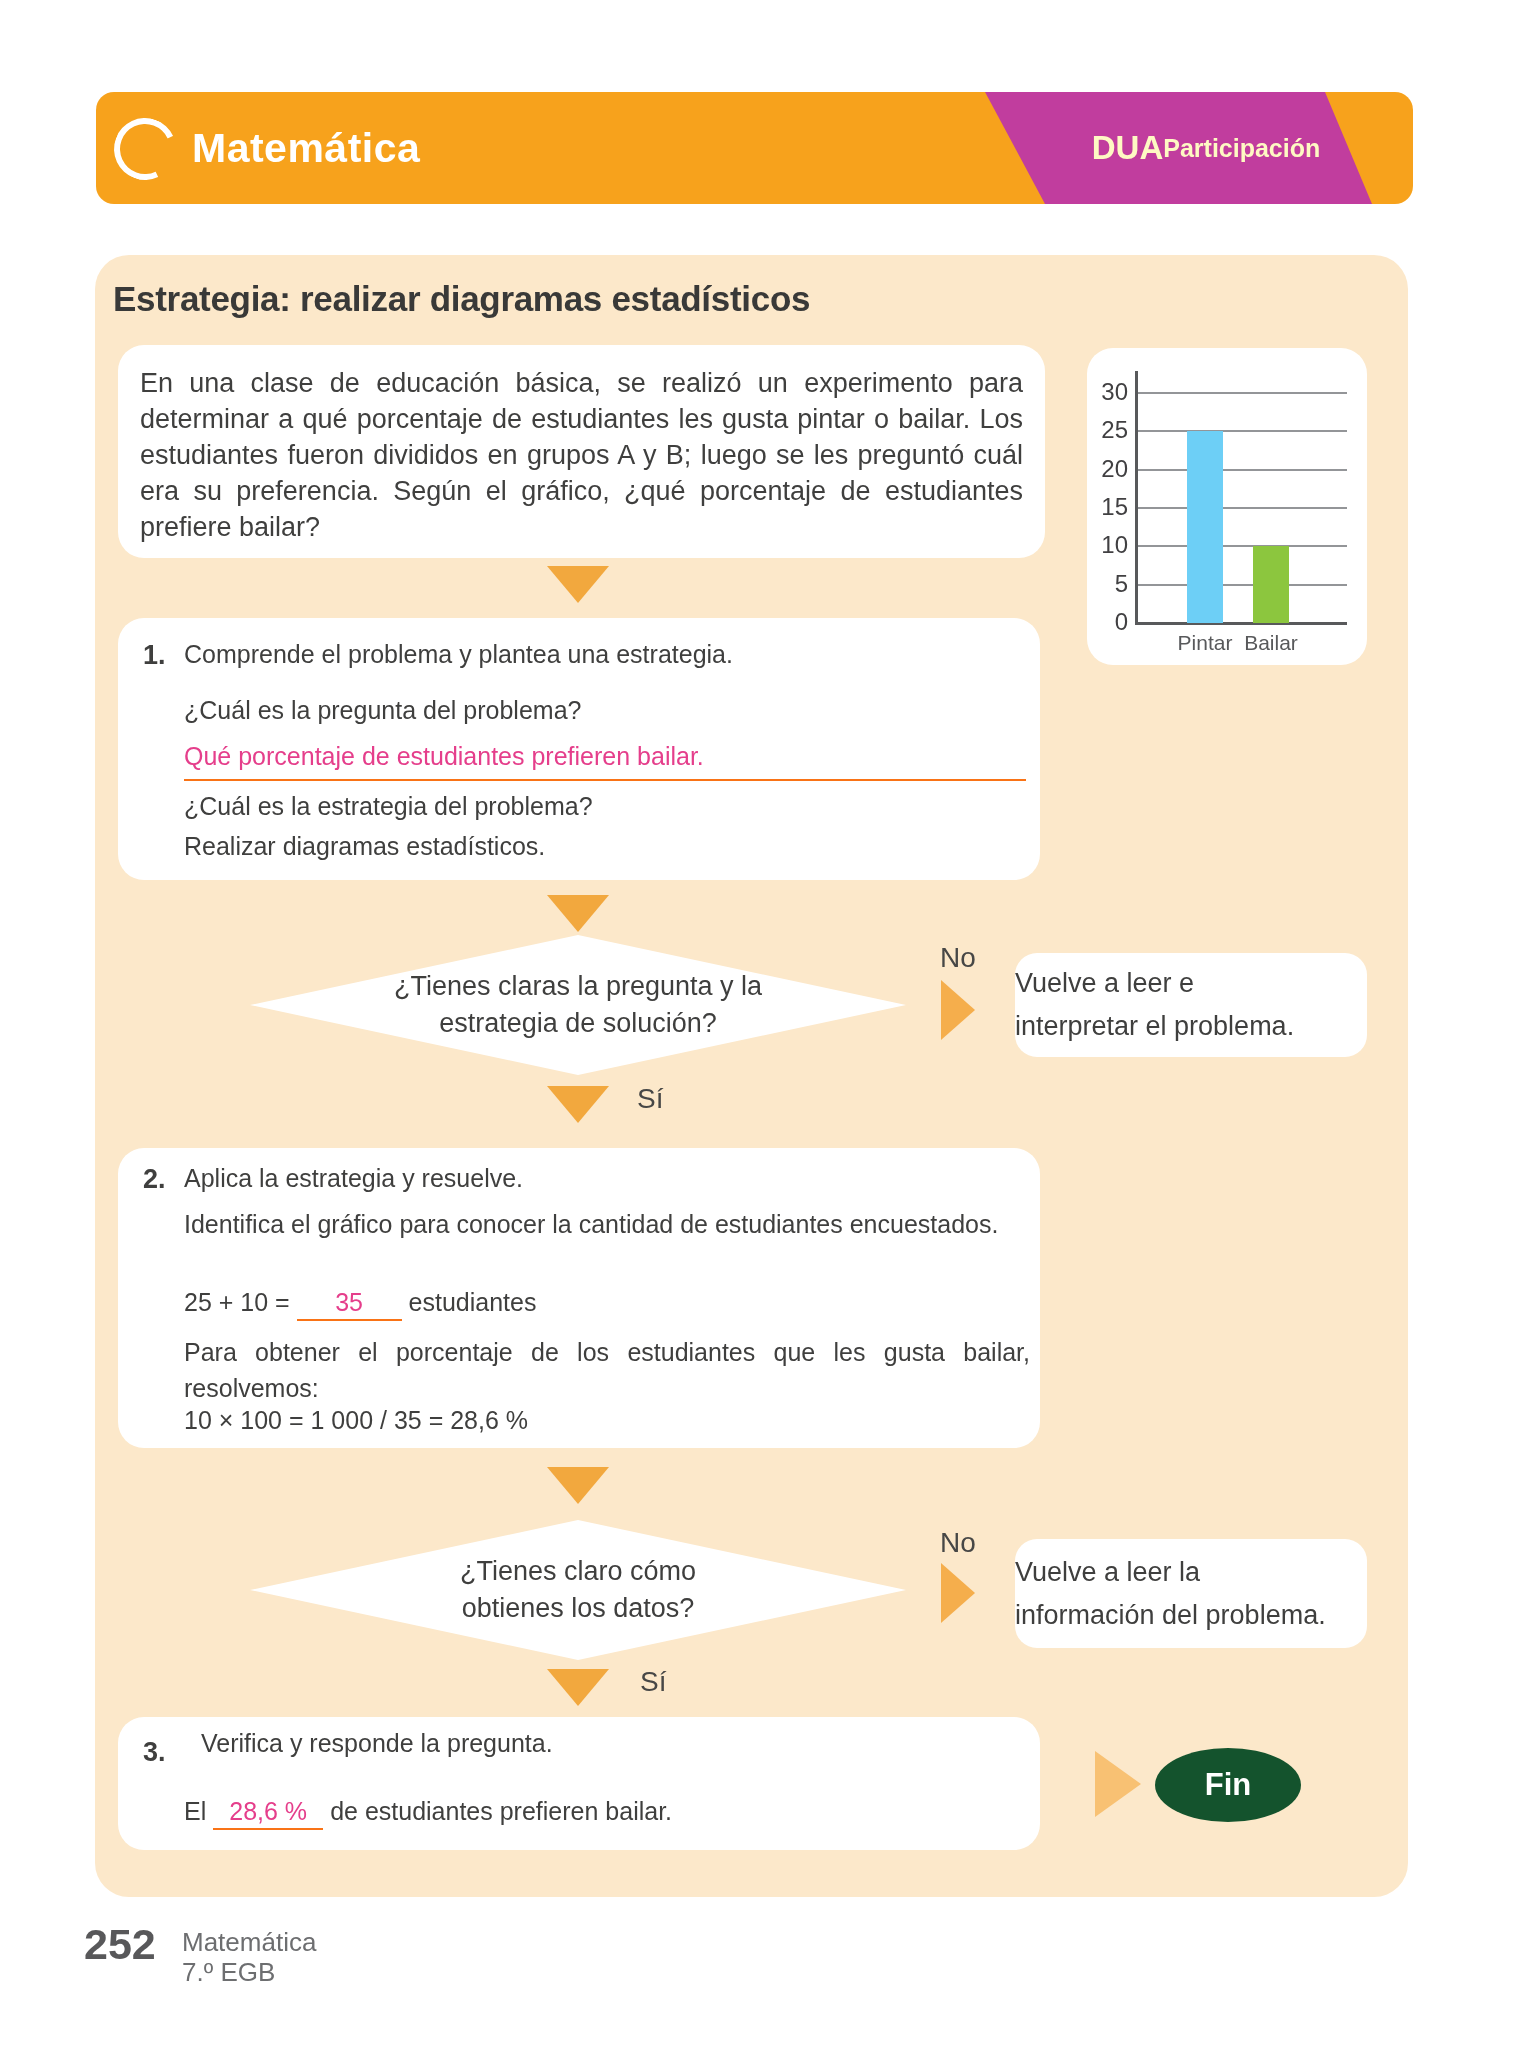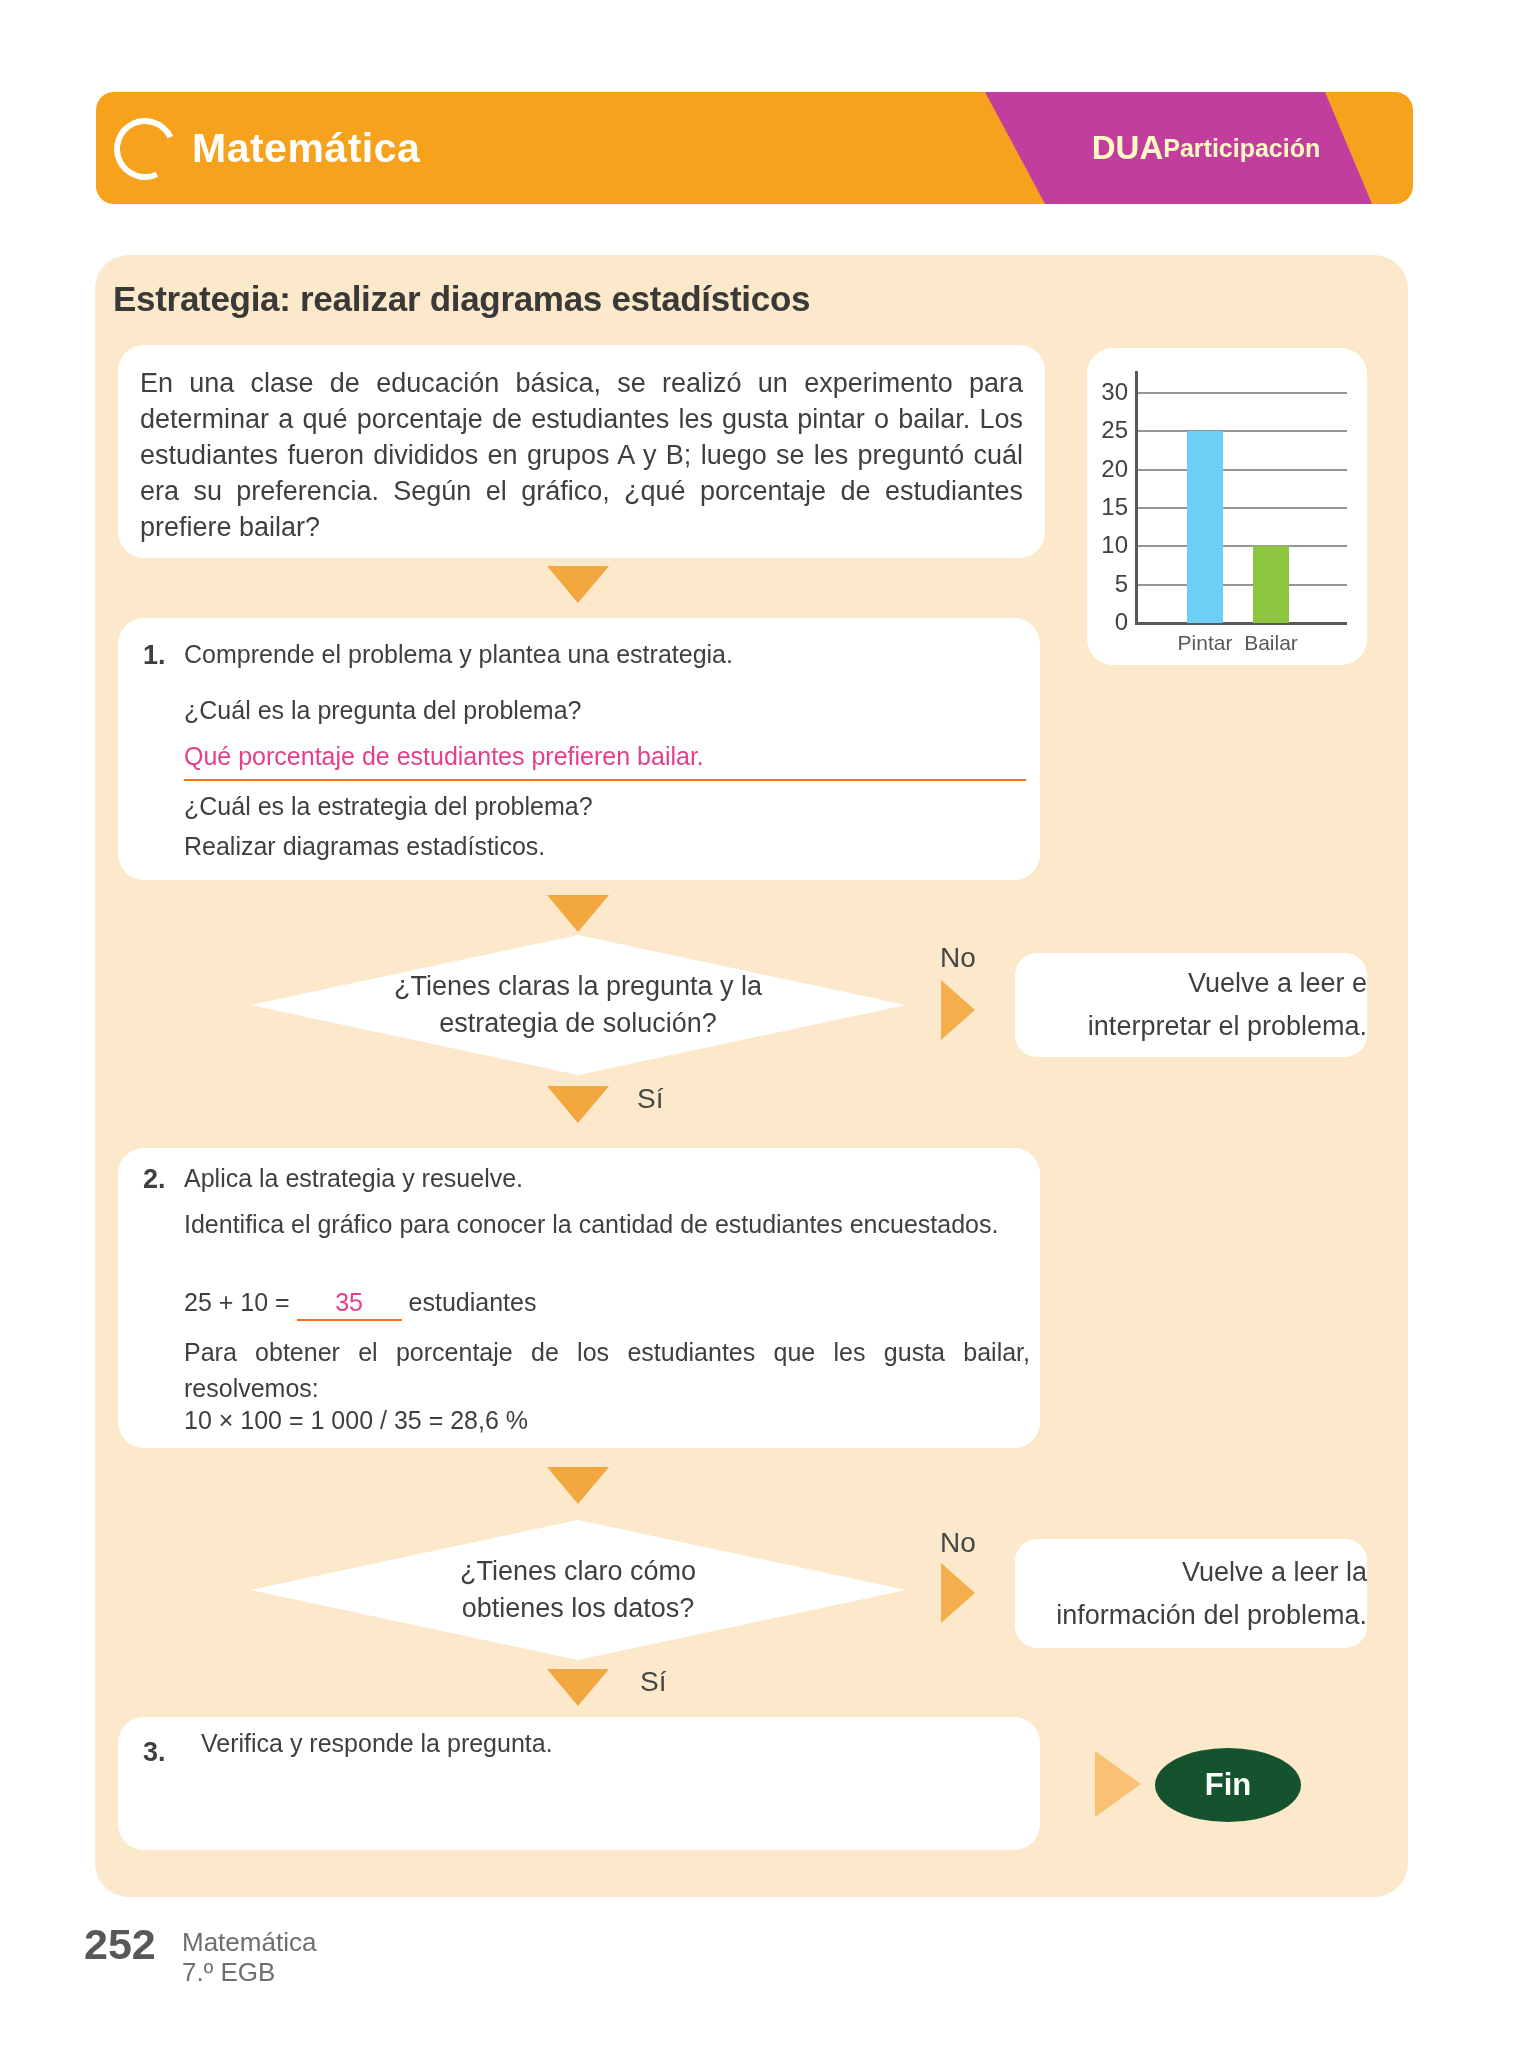--- a/index.html
+++ b/index.html
@@ -40,21 +40,21 @@
   .tri-down{position:absolute;width:0;height:0;border-left:31px solid transparent;
             border-right:31px solid transparent;border-top:37px solid #f2a83e;}
   .tri-right{position:absolute;width:0;height:0;border-top:30px solid transparent;
              border-bottom:30px solid transparent;border-left:34px solid #f5ae4c;}
   .diamond{position:absolute;width:656px;height:140px;background:#ffffff;
            clip-path:polygon(50% 0,100% 50%,50% 100%,0 50%);
            display:flex;flex-direction:column;justify-content:center;align-items:center;
            font-size:27px;line-height:37px;text-align:center;}
   .flow-label{position:absolute;font-size:28px;color:#474746;}
   .no-box{width:352px;display:flex;flex-direction:column;justify-content:center;
-          font-size:27px;line-height:43px;border-radius:22px;align-items:flex-end;}
+          font-size:27px;line-height:43px;border-radius:22px;}
   .no-box1{left:920px;top:698px;height:104px;}
   .no-box2{left:920px;top:1284px;height:109px;}
   
   .step-box{left:23px;width:922px;padding:0;}
   .step1{top:363px;height:262px;}
   .step2{top:893px;height:300px;}
   .step3{top:1462px;height:133px;}
   .step-num{position:absolute;left:25px;font-weight:bold;font-size:27px;}
   .line{position:absolute;left:66px;font-size:25px;}
   .just{width:846px;text-align:justify;line-height:36px;}
@@ -170,20 +170,25 @@
     <div class="box no-box no-box2">
       <div>Vuelve a leer la</div>
       <div>información del problema.</div>
     </div>
     <div class="tri-down" style="left:452px;top:1414px;"></div>
     <div class="flow-label" style="left:545px;top:1411px;">Sí</div>
 
     <section class="box step-box step3">
       <span class="step-num" style="top:20px;">3.</span>
       <div class="line" style="top:12px;margin-left:17px;">Verifica y responde la pregunta.</div>
+      <div class="line" style="top:80px;">
+        <span>El</span>
+        <span class="blank2 uline">28,6 %</span>
+        <span>de estudiantes prefieren bailar.</span>
+      </div>
     </section>
 
     <div class="fin-arrow"></div>
     <div class="fin-ellipse">
       <span>Fin</span>
     </div>
 
   </main>
 
   <div class="page-num">252</div>

